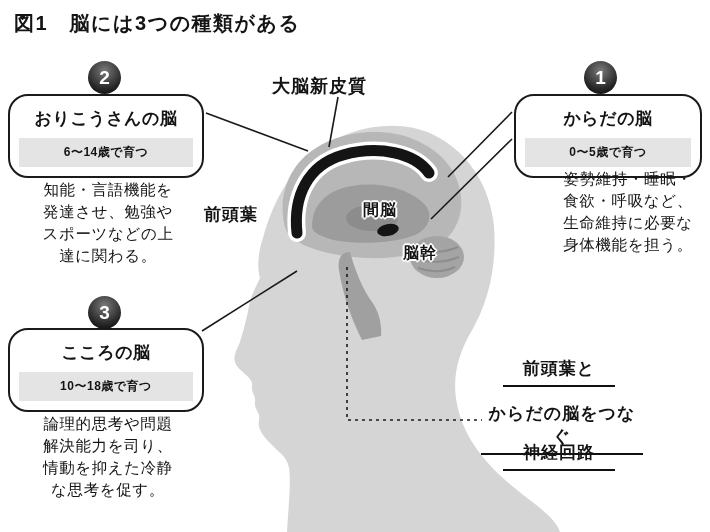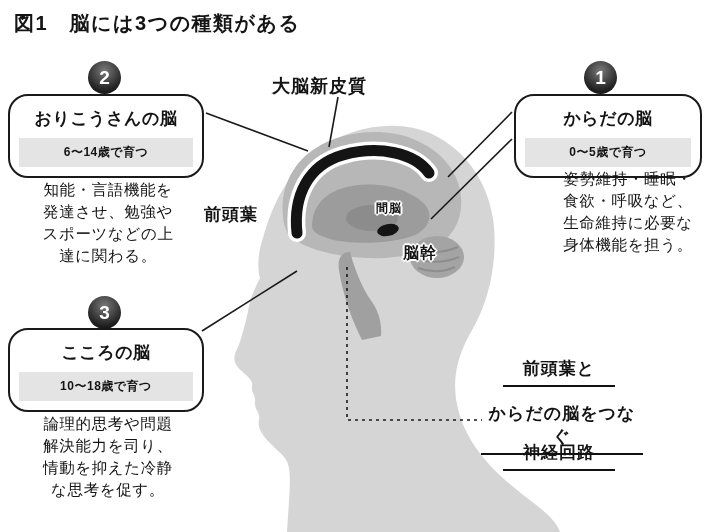--- a/index.html
+++ b/index.html
@@ -42,21 +42,21 @@
   }
 
   .blabel { position:absolute; font-weight:bold; z-index:3; }
   .blabel.neo { left:272px; top:74px; font-size:18px; letter-spacing:1px; }
   .blabel.frontal { left:204px; top:203px; font-size:17px; letter-spacing:1px;
     text-shadow:-1px 0 #fff,1px 0 #fff,0 -1px #fff,0 1px #fff; }
   .outlined {
     text-shadow:-2px 0 0 #fff, 2px 0 0 #fff, 0 -2px 0 #fff, 0 2px 0 #fff,
                 -1px -1px 0 #fff, 1px 1px 0 #fff, -1px 1px 0 #fff, 1px -1px 0 #fff;
   }
-  .blabel.dien { left:376px; top:200px; font-size:12px; letter-spacing:1px; }
+  .blabel.dien { left:363px; top:200px; font-size:16px; letter-spacing:1px; }
   .blabel.stem { left:367px; top:243px; font-size:16px; letter-spacing:1px;padding-left:36px; }
 
   .note-line {
     position:absolute; font-size:17px; font-weight:bold; text-align:center;
     border-bottom:2.5px solid #111; padding-bottom:5px; letter-spacing:1px; z-index:3;
   }
   .note-1 { left:503px; top:357px; width:112px; }
   .note-2 { left:481px; top:402px; width:162px; }
   .note-3 { left:503px; top:441px; width:112px; }
 </style>

